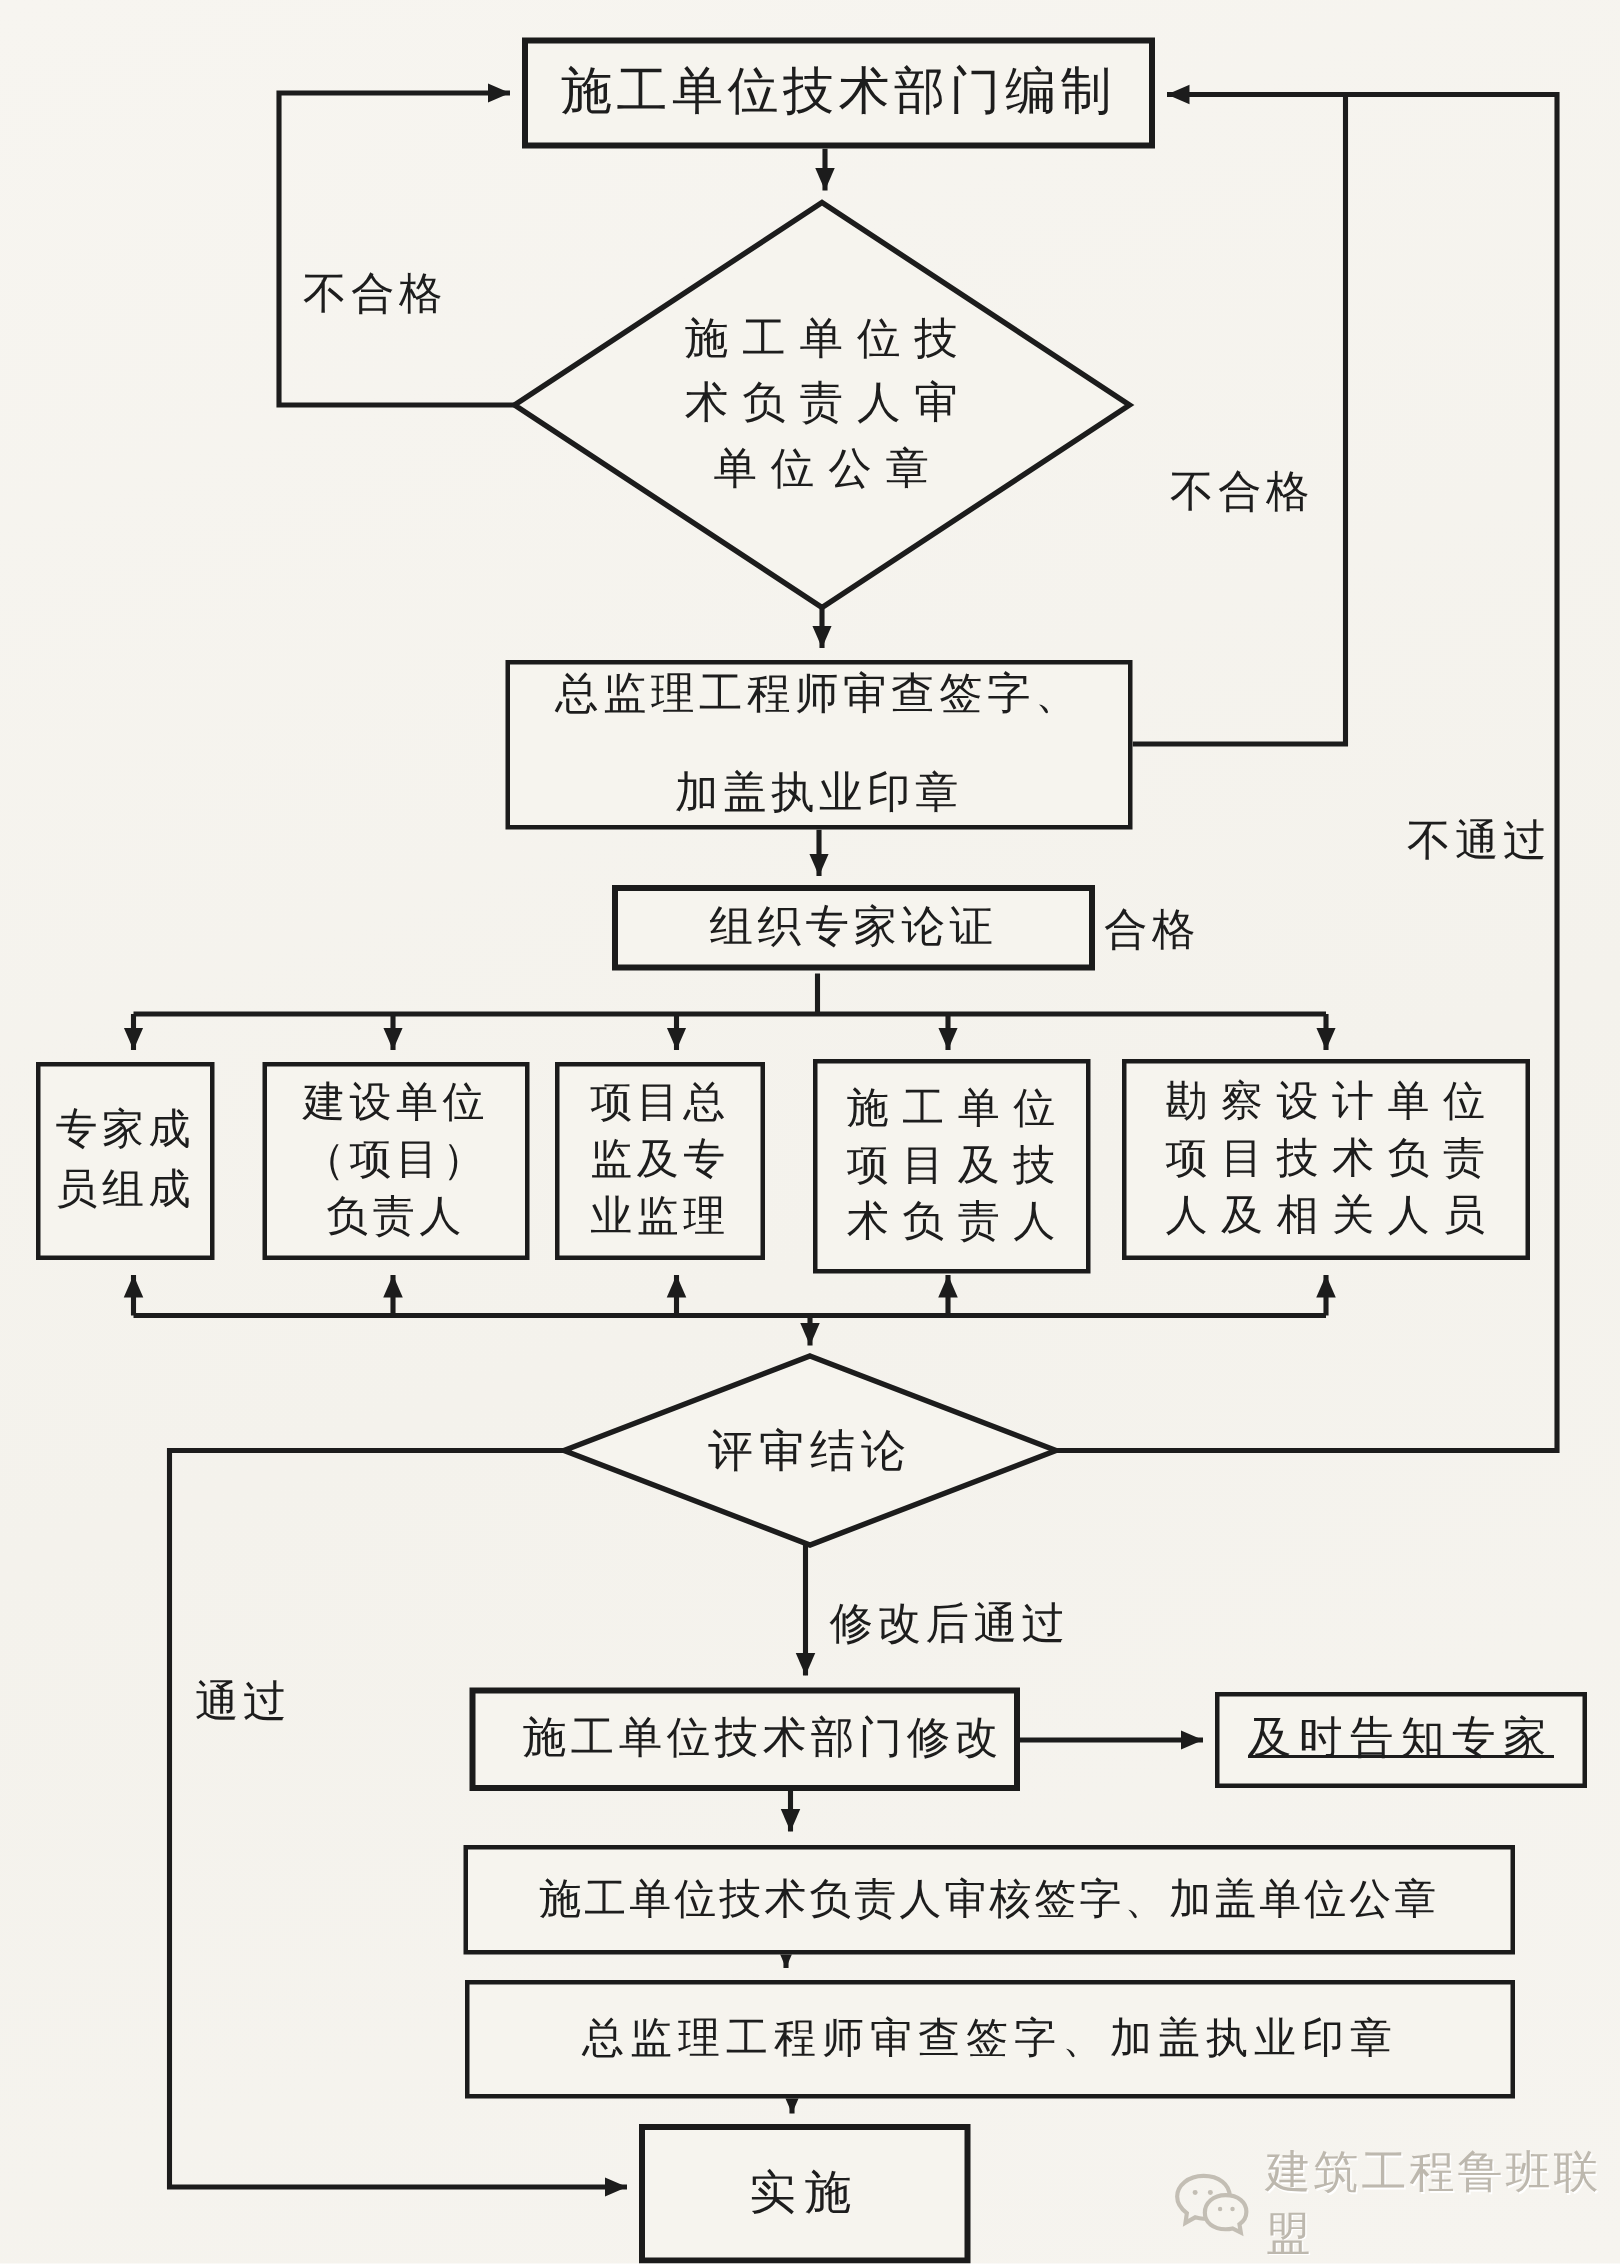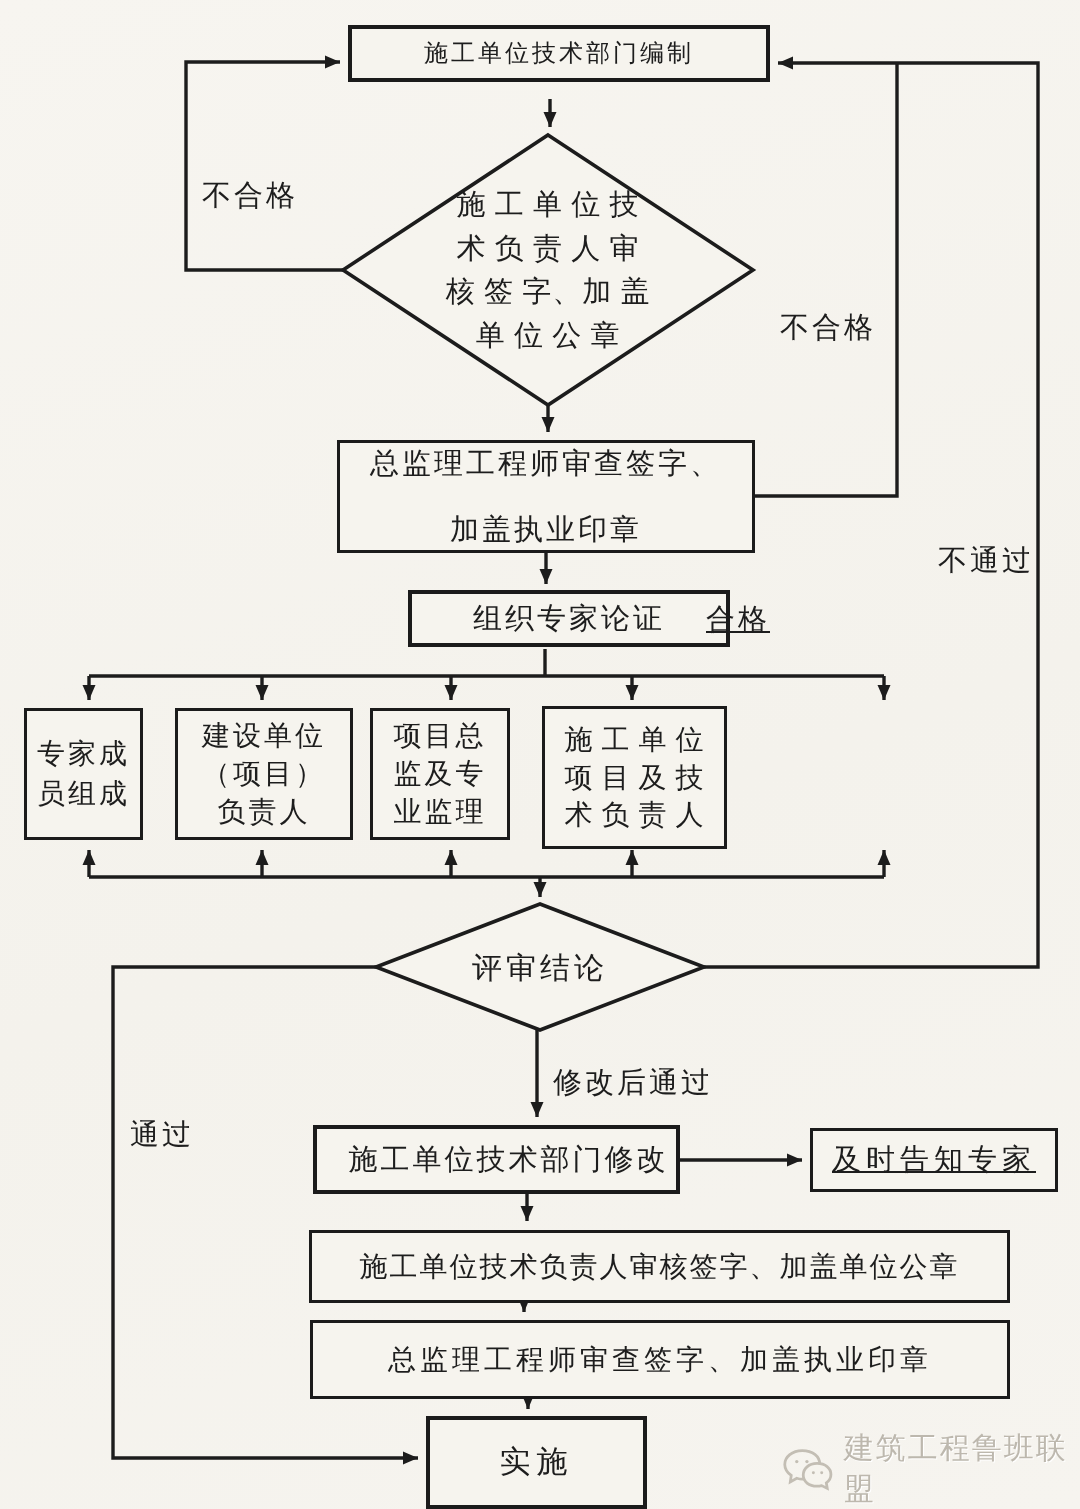--- a/index.html
+++ b/index.html
@@ -79,28 +79,27 @@
 
     <path d="M378 967 H113 V1458 H418" marker-end="url(#arr)"></path>
 
     <path d="M537 1030 V1117" marker-end="url(#arr)"></path>
     <path d="M680 1160 H802" marker-end="url(#arr)"></path>
     <path d="M527 1194 V1221" marker-end="url(#arr)"></path>
     <path d="M524 1303 V1312" marker-end="url(#arr)"></path>
     <path d="M528 1399 V1409" marker-end="url(#arr)"></path>
   </svg>
 
-  <div class="node" style="left:348px;top:25px;width:422px;height:57px;border-width:4px;font-size:24px;">
+  <div class="node" style="left:348px;top:25px;width:422px;height:74px;border-width:4px;font-size:34px;">
     <div>施工单位技术部门编制</div>
   </div>
 
   <div class="dtext" style="left:363px;top:195px;width:370px;height:150px;line-height:1.5;">
     <div>施 工 单 位 技</div>
     <div>术 负 责 人 审</div>
-    <div>核 签 字、加 盖</div>
     <div>单  位  公  章</div>
   </div>
 
   <div class="node" style="left:337px;top:440px;width:418px;height:113px;gap:24px;">
     <div>总监理工程师审查签字、</div>
     <div>加盖执业印章</div>
   </div>
 
   <div class="node" style="left:408px;top:590px;width:322px;height:57px;border-width:4px;">
     <div>组织专家论证</div>
@@ -122,20 +121,25 @@
     <div>监及专</div>
     <div>业监理</div>
   </div>
 
   <div class="node" style="left:542px;top:706px;width:185px;height:143px;font-size:28px;line-height:1.35;letter-spacing:1px;">
     <div>施 工 单 位</div>
     <div>项 目 及 技</div>
     <div>术 负 责 人</div>
   </div>
 
+  <div class="node" style="left:748px;top:706px;width:272px;height:134px;font-size:28px;line-height:1.35;letter-spacing:1px;">
+    <div>勘 察 设 计 单 位</div>
+    <div>项 目 技 术 负 责</div>
+    <div>人 及 相 关 人 员</div>
+  </div>
 
   <div class="dtext" style="left:420px;top:944px;width:240px;height:46px;font-size:30px;letter-spacing:4px;">
     <div>评审结论</div>
   </div>
 
   <div class="node" style="left:313px;top:1125px;width:367px;height:69px;border-width:4px;padding-left:24px;">
     <div>施工单位技术部门修改</div>
   </div>
 
   <div class="node" style="left:810px;top:1128px;width:248px;height:64px;letter-spacing:5px;text-decoration:underline;">
@@ -150,21 +154,21 @@
     <div>总监理工程师审查签字、加盖执业印章</div>
   </div>
 
   <div class="node" style="left:426px;top:1416px;width:221px;height:93px;border-width:4px;font-size:31px;letter-spacing:6px;">
     <div>实施</div>
   </div>
 
   <span class="lbl" style="left:202px;top:176px;">不合格</span>
   <span class="lbl" style="left:780px;top:308px;">不合格</span>
   <span class="lbl" style="left:938px;top:541px;">不通过</span>
-  <span class="lbl" style="left:706px;top:600px;text-decoration:underline;">合格</span>
+  <span class="lbl" style="left:736px;top:600px;">合格</span>
   <span class="lbl" style="left:130px;top:1115px;">通过</span>
   <span class="lbl" style="left:553px;top:1063px;">修改后通过</span>
 
   <div class="watermark">
     <svg width="56" height="48" viewBox="0 0 56 48">
       <g fill="none" stroke="#c3beb4" stroke-width="3">
         <path d="M22 4 C11 4 3 11 3 19 c0 5 3 9 7 12 l-1 7 7-4 c2 .6 4 1 6 1 11 0 19-7 19-16 S33 4 22 4 Z"></path>
         <path d="M38 18 c9 0 15 5 15 12 0 4-2 7-5 9 l1 6 -6-3 c-1.6 .4-3.2 .6-5 .6 -9 0-15-5-15-12 s6-12.6 15-12.6 Z" fill="#f6f4ee"></path>
       </g>
       <circle cx="16" cy="16" r="1.8" fill="#c3beb4"></circle>

